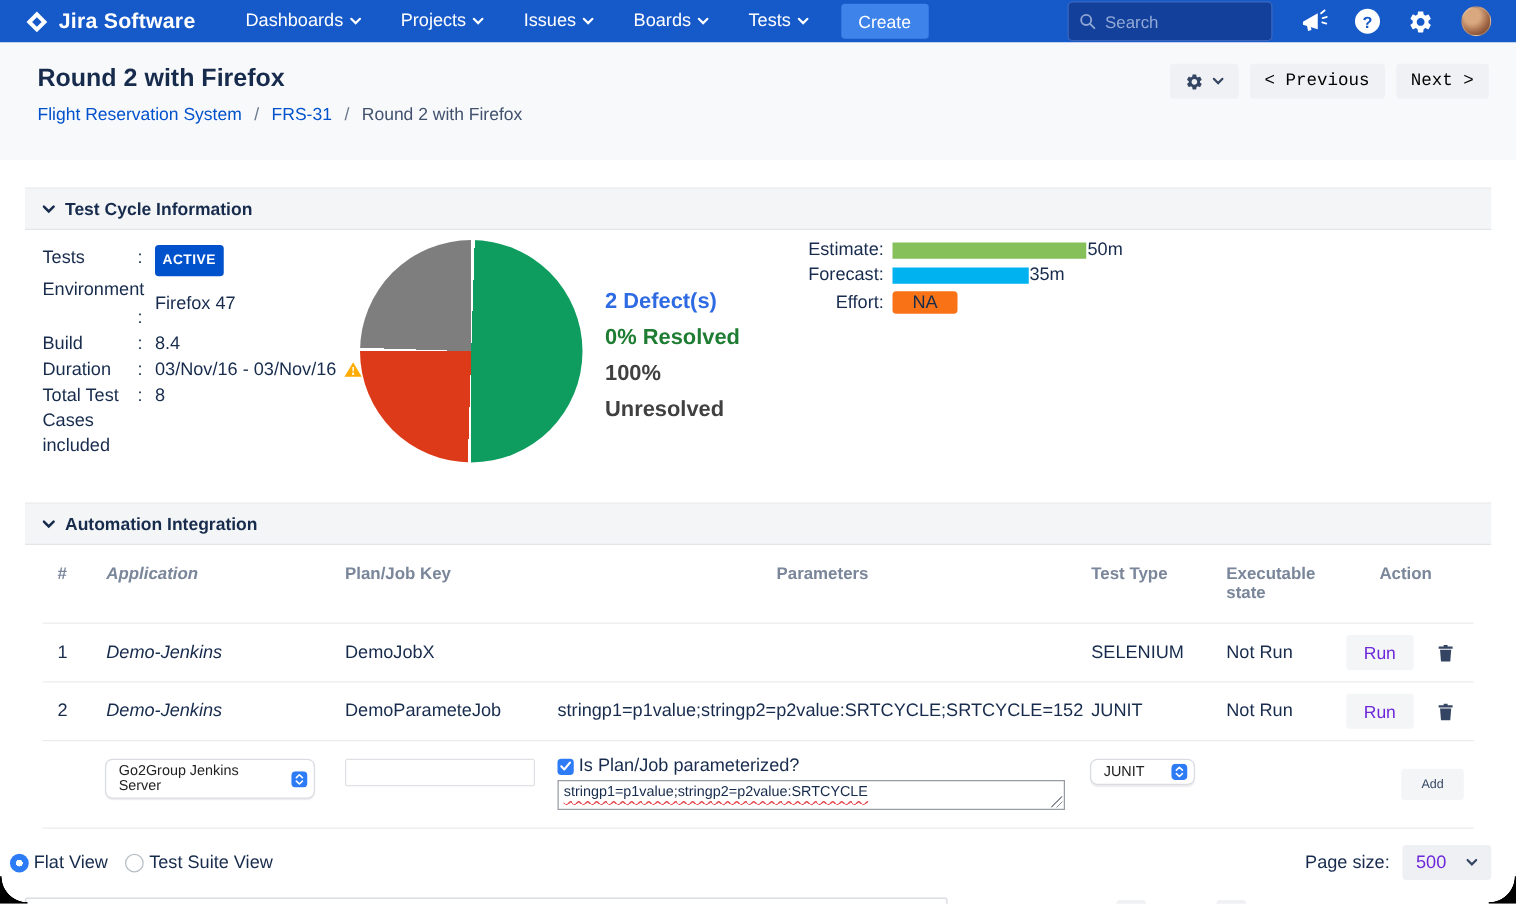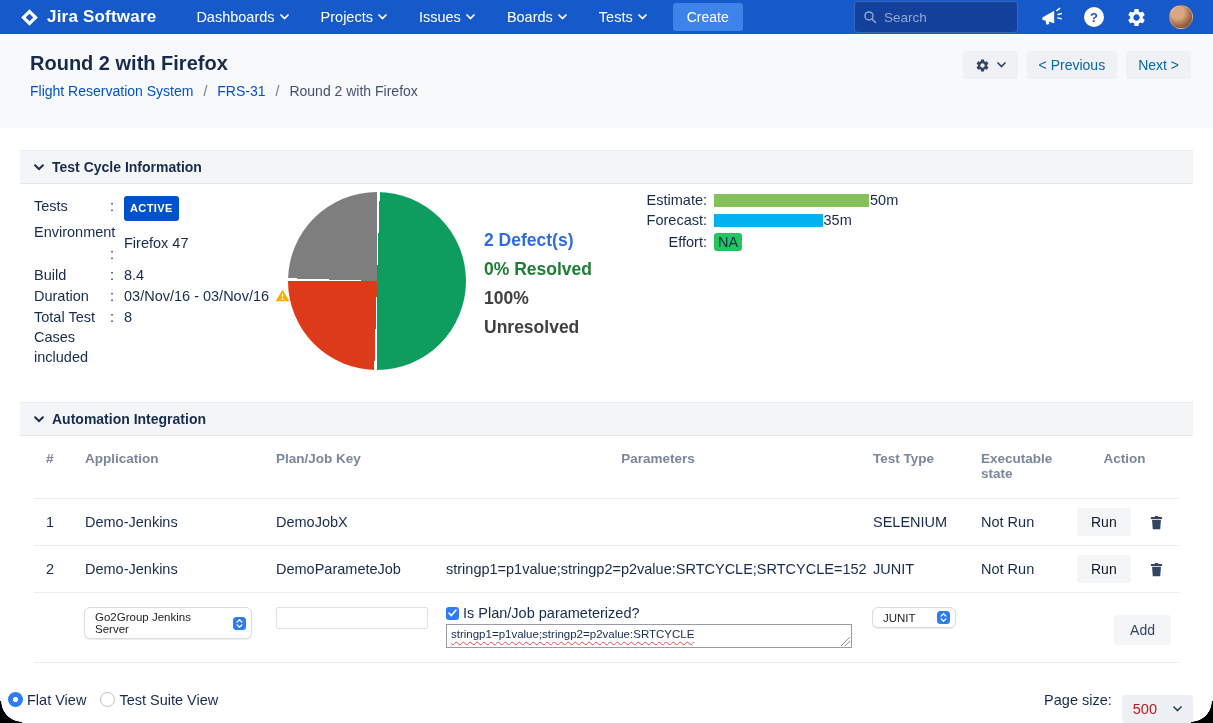--- a/index.html
+++ b/index.html
@@ -21,21 +21,21 @@
   .avatar { width:24px; height:24px; border-radius:50%; background:radial-gradient(circle at 35% 30%, #d9a87f 0 30%, #9c6242 65%, #5f3a24 100%); border:1px solid rgba(255,255,255,.25); }
 
   
   .page-header { background:#F8F9FB; padding:18px 30px 28px 30px; position:relative; height:94px; }
   .page-title { font-size:20px; font-weight:700; color:#172B4D; }
   .breadcrumb { margin-top:8px; font-size:14px; display:flex; gap:10px; align-items:center; }
   .breadcrumb a { color:#0052CC; text-decoration:none; cursor:pointer; }
   .crumb-sep { color:#6B778C; }
   .crumb-current { color:#42526E; }
   .header-actions { position:absolute; top:17px; right:22px; display:flex; gap:9px; }
-  .btn { background:#F0F1F4; border:none; border-radius:3px; padding:6px 12px; font-size:14px; color:#0369a1; font-family:Liberation Sans, sans-serif; cursor:pointer; display:flex; align-items:center; gap:7px; }
+  .btn { background:#F0F1F4; border:none; border-radius:3px; padding:6px 12px; font-size:14px; color:#000000; font-family:Liberation Mono, monospace; cursor:pointer; display:flex; align-items:center; gap:7px; }
 
   
   .page-body { padding:0 20px; }
   .section { margin-top:22px; }
   .section-bar { background:#F4F5F7; border-top:1px solid #E9EBEE; border-bottom:1px solid #E4E6EA; padding:8px 14px; display:flex; align-items:center; gap:8px; }
   .section-title { font-size:14px; font-weight:700; color:#172B4D; }
 
   
   .tc-content { position:relative; height:198px; padding:12px 14px 0 14px; }
   .fields { width:250px; }
@@ -51,62 +51,62 @@
   .pie { position:absolute; left:268px; top:8px; width:178px; height:178px; border-radius:50%; }
   .defect-lines { position:absolute; left:464px; top:42px; width:135px; font-size:17.5px; font-weight:700; line-height:29px; }
   .d-count { color:#2E6BE2; }
   .d-res { color:#1E7D32; }
   .d-unres { color:#404040; }
   .metrics { position:absolute; left:612px; top:6px; }
   .m-row { display:flex; align-items:center; height:20px; font-size:14.5px; }
   .m-label { width:82px; text-align:right; padding-right:7px; }
   .m-bar { height:13px; }
   .m-val { padding-left:1px; }
-  .effort-badge { background:#22c55e; border-radius:3px; padding:1px 4px; }
+  .effort-badge { background:#f97316; border-radius:3px; padding:1px 16px; }
   .assignee { position:absolute; right:0; top:6px; width:252px; display:flex; }
   .a-label { width:66px; flex:none; text-align:center; font-size:14.5px; line-height:19px; }
   .a-bar { flex:1; height:13px; margin-top:3px; margin-left:5px; display:flex; }
 
   
   .at-table { padding:0 14px; }
   .t-row { display:grid; grid-template-columns:50px 192px 170px 424px 100px 100px 1fr; align-items:center; border-bottom:1px solid #EBECF0; }
   .t-head { color:#7A869A; font-weight:700; font-size:13.5px; padding:15px 0 17px; align-items:start; }
   .t-head .c-params { text-align:center; }
   .t-head .c-action { text-align:center; }
   .c-num { padding-left:12px; }
-  .c-app { padding-left:1px; }
+  .c-app { padding-left:1px;font-style:italic; }
   .c-type { padding-left:3px; }
   .c-exec { padding-left:11px; }
   .t-data { font-size:14.5px; color:#172B4D; padding:9px 0; min-height:45px; }
   .c-action-cell { display:flex; align-items:center; gap:19px; padding-left:7px; }
-  .run-btn { background:#F4F5F7; border:none; border-radius:3px; padding:6px 14px; font-size:14px; color:#0f172a; font-family:inherit; cursor:pointer; }
+  .run-btn { background:#F4F5F7; border:none; border-radius:3px; padding:6px 14px; font-size:14px; color:#6d28d9; font-family:inherit; cursor:pointer; }
   .trash { cursor:pointer; display:flex; }
 
   
   .form-row { display:grid; grid-template-columns:50px 192px 170px 424px 100px 100px 1fr; border-bottom:1px solid #EBECF0; padding:12px 0 14px; align-items:start; }
   .sel-pill { display:inline-flex; align-items:center; gap:9px; background:#fff; border:1px solid #D9DCE1; box-shadow:0 1px 1px rgba(0,0,0,.08); border-radius:6px; padding:3px 5px 3px 10px; font-size:11.5px; color:#222; cursor:pointer; margin-top:2px; }
   .sel-pill.server { width:168px; justify-content:space-between; }
   .sel-pill.type { width:84px; justify-content:space-between; margin-left:2px; }
   .form-input { width:152px; height:22px; border:1px solid #DFE1E5; border-radius:2px; font-family:inherit; font-size:12px; padding:0 5px; margin-top:2px; outline:none; }
   .chk-row { display:flex; align-items:center; gap:4px; font-size:14.5px; }
   .checkbox { width:13px; height:13px; background:#2E7BF6; border-radius:3px; display:flex; align-items:center; justify-content:center; flex:none; cursor:pointer; }
   .param-area { margin-top:3px; width:406px; height:24px; border:1px solid #989DA5; font-family:inherit; font-size:11.5px; padding:3px 4px; resize:none; outline:none; overflow:hidden; position:relative; background:#fff; }
   .param-text { text-decoration:underline wavy #E5484D 1px; text-underline-offset:3px; white-space:nowrap; }
   .resize-grip { position:absolute; right:1px; bottom:1px; width:9px; height:9px; background:
       linear-gradient(135deg, transparent 0 45%, #8a8f98 45% 52%, transparent 52% 70%, #8a8f98 70% 77%, transparent 77%); }
-  .add-btn { background:#F4F5F7; border:none; border-radius:3px; padding:7px 16px; font-size:14px; color:#344563; font-family:inherit; cursor:pointer; justify-self:end; margin:10px 8px 0 0; }
+  .add-btn { background:#F4F5F7; border:none; border-radius:3px; padding:7px 16px; font-size:10px; color:#344563; font-family:inherit; cursor:pointer; justify-self:end; margin:10px 8px 0 0; }
 
   
   .view-row { margin:13px 20px 0 8px; display:flex; align-items:center; font-size:14.5px; }
   .radio { width:15px; height:15px; border-radius:50%; flex:none; cursor:pointer; }
   .radio.on { background:radial-gradient(circle, #fff 0 2.6px, #2E7BF6 2.8px); }
   .radio.off { border:1px solid #B9BFC7; background:#fff; }
   .view-row label { margin:0 14px 0 4px; cursor:pointer; }
   .pagesize { margin-left:auto; display:flex; align-items:center; gap:10px; }
-  .pagesize-dd { background:#EFF0F3; border-radius:3px; padding:6px 11px; display:flex; align-items:center; gap:16px; cursor:pointer; color:#b91c1c;margin-top:19px; }
+  .pagesize-dd { background:#EFF0F3; border-radius:3px; padding:6px 11px; display:flex; align-items:center; gap:16px; cursor:pointer; color:#6d28d9; }
   .search-row { position:relative; margin-top:11px; height:60px; }
   .contains-input { position:absolute; left:20px; top:3px; width:738px; height:42px; border:1px solid #D3D7DC; border-radius:2px; font-family:inherit; font-size:14px; padding:0 12px; outline:none; }
   .contains-input::placeholder { color:#8A919C; }
   .foot-btn { position:absolute; top:5px; }
   .foot-adjust { left:893px; }
   .foot-bulk { left:973px; }
 
   .corner { position:absolute; bottom:0; width:22px; height:22px; z-index:60; pointer-events:none; }
   .corner.l { left:0; background:radial-gradient(circle 22px at 100% 0, transparent 0 20.5px, #000 21px); }
   .corner.r { right:0; background:radial-gradient(circle 22px at 0 0, transparent 0 20.5px, #000 21px); }

